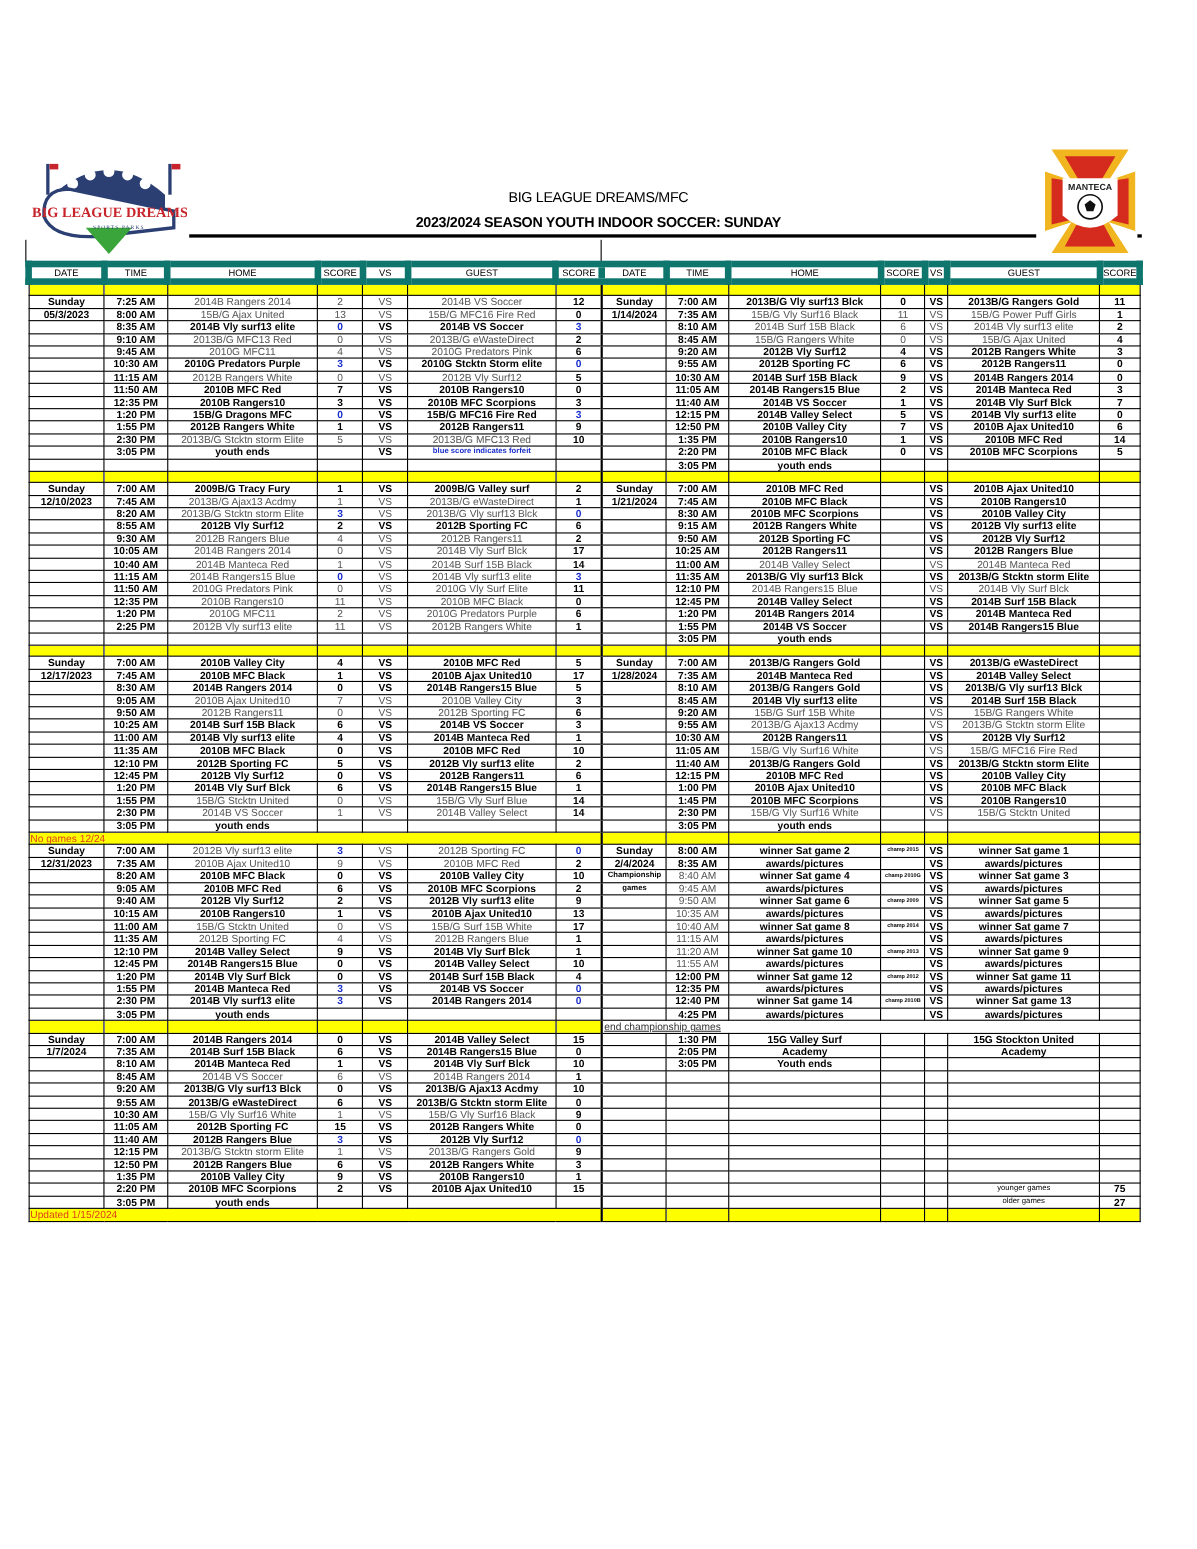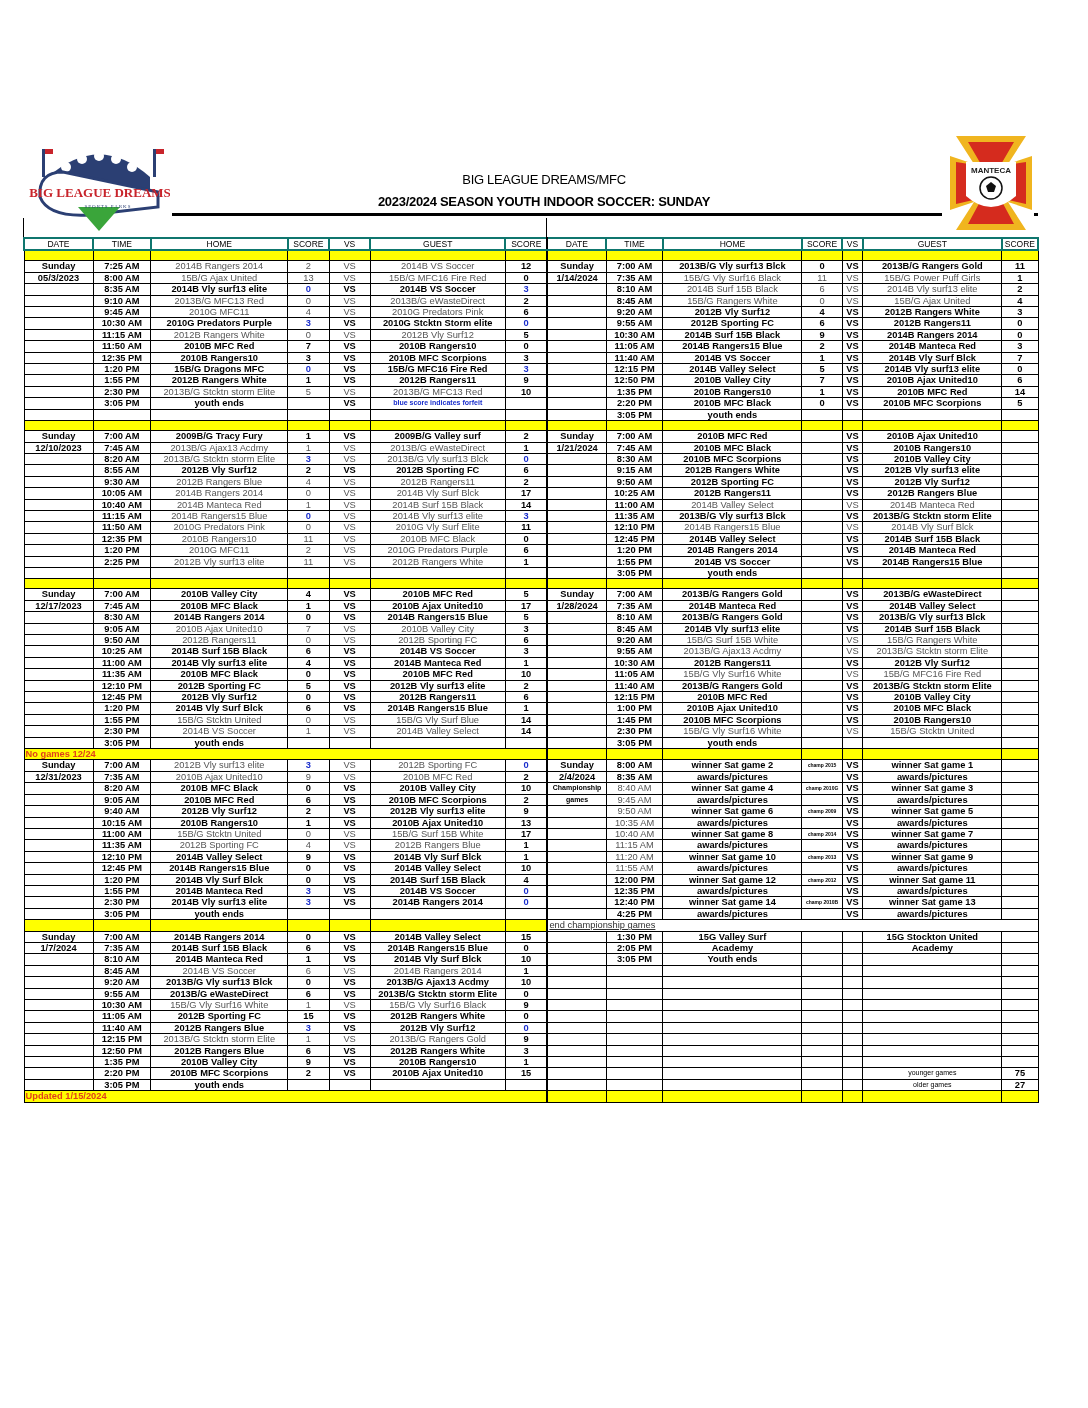--- a/index.html
+++ b/index.html
@@ -6,26 +6,26 @@
   body{width:1088px;height:1408px;position:relative;font-family:"Liberation Sans",sans-serif;color:#000;overflow:hidden;}
   .logo-left{position:absolute;left:28px;top:137px;width:142px;height:98px;}
   .logo-right{position:absolute;left:948px;top:134px;width:86px;height:98px;}
   .title{position:absolute;left:0;width:1088px;text-align:center;font-size:13px;letter-spacing:-0.3px;}
   .title1{top:172px;}
   .title2{top:194px;font-weight:bold;}
   .rule{position:absolute;top:213px;height:3px;background:#000;}
   .stub{position:absolute;background:#000;}
   table.sched{position:absolute;left:23px;top:237px;width:1016px;border-collapse:collapse;table-layout:fixed;font-size:9.3px;line-height:10.4px;}
   table.sched td{border:1px solid #000;padding:0 1px;text-align:center;white-space:nowrap;overflow:hidden;height:10.4px;}
-  table.sched th{border:2px solid #0f766e;font-weight:normal;font-size:8.5px;height:10px;padding:0;}
+  table.sched th{border:6px solid #0f766e;font-weight:normal;font-size:8.5px;height:10px;padding:0;}
   tr.band td{background:#ffff00;height:9px;}
   .b{font-weight:bold;}
   .g{color:#555;font-weight:normal;}
   .blue{color:#1a2ecc;font-weight:bold;}
-  .red{color:#e0401a;font-weight:bold;text-align:left !important;}
+  .red{color:#e0401a;font-weight:normal;text-align:left !important;}
   .small{font-size:7px;}
   .tiny{font-size:5px;}
   .sep{border-right:2px solid #000 !important;}
   .left{text-align:left !important;text-decoration:underline;}
   .noteblue{color:#1a2ecc;font-size:7px;font-weight:bold;}
 </style>
 </head>
 <body>
 
 <div class="logo-left">

